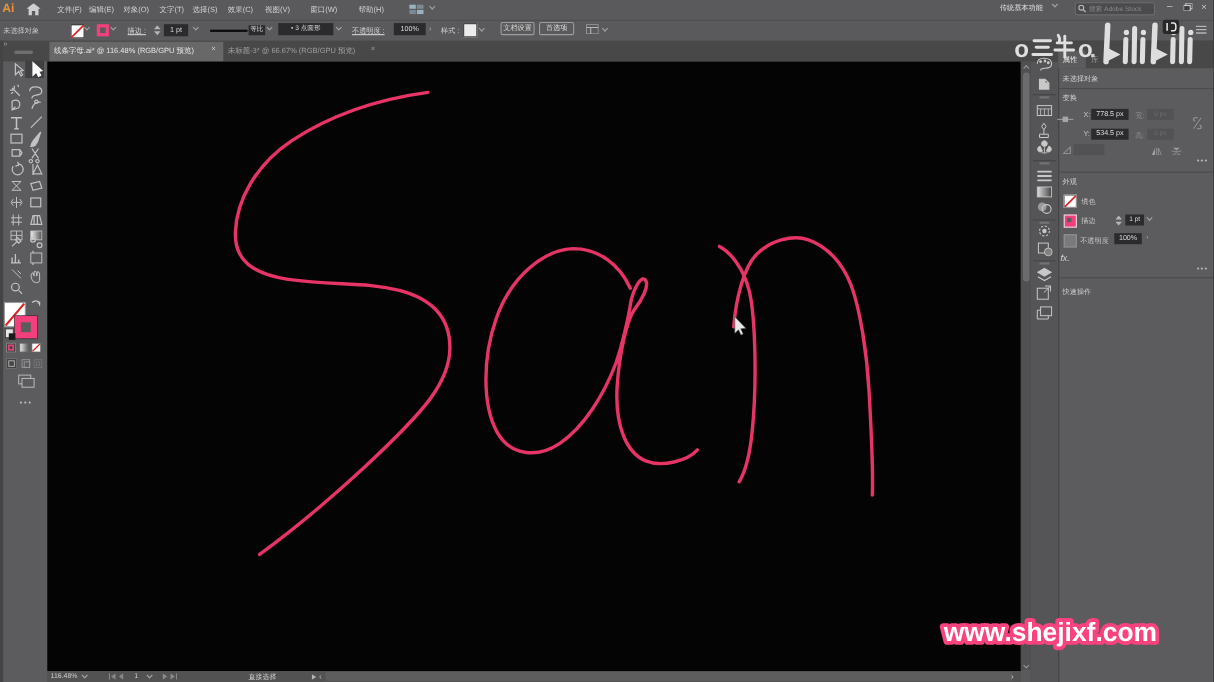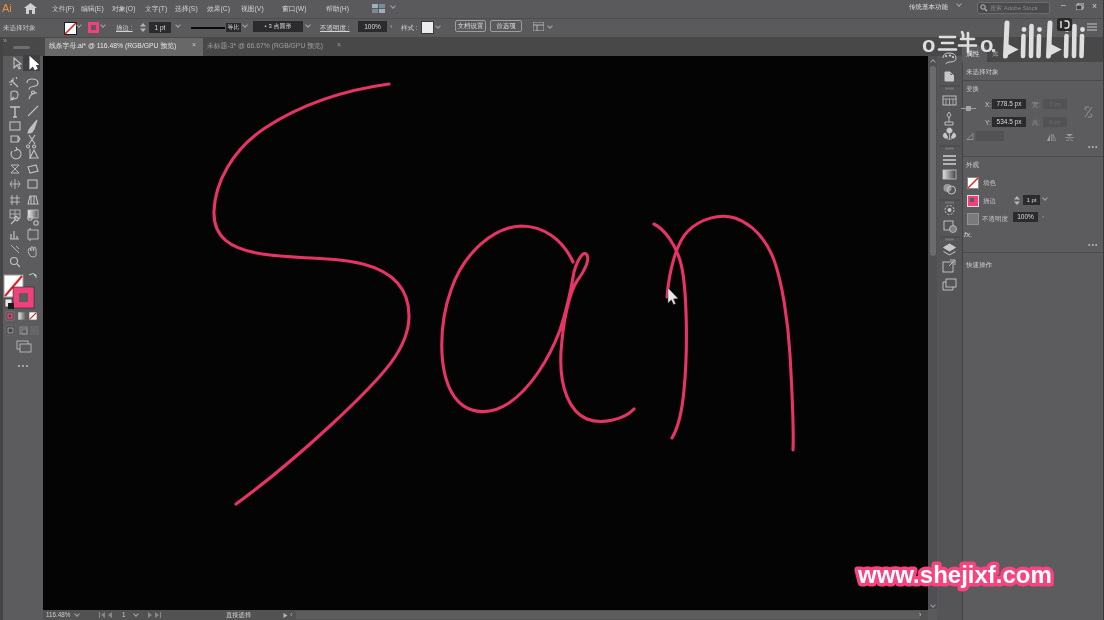--- a/index.html
+++ b/index.html
@@ -12,21 +12,21 @@
   font-size:6.5px;line-height:10px;text-align:center;background:transparent;}
 .chev{position:absolute;color:#b0b0b0;font-size:7px;}
 .cvd{position:absolute;width:3px;height:3px;border-right:1px solid #a5a5a5;border-bottom:1px solid #a5a5a5;transform:rotate(45deg);}
 .cvu{position:absolute;width:3px;height:3px;border-left:1px solid #a5a5a5;border-top:1px solid #a5a5a5;transform:rotate(45deg);}
 </style></head>
 <body>
 <div id="app">
 <div class="abs" style="left:1103px;top:0;width:1px;height:620px;background:#39383a;z-index:50;"></div>
 
 <div class="abs" style="left:0;top:0;width:1104px;height:18px;background:#5a595b;border-bottom:1px solid #4e4d4f;"></div>
-<div class="t" style="left:2px;top:2px;font-size:11px;font-weight:normal;color:#e8943c;">Ai</div>
+<div class="t" style="left:2px;top:2px;font-size:11px;font-weight:bold;color:#e8943c;">Ai</div>
 <svg class="abs" style="left:24px;top:3px;" width="13" height="11" viewBox="0 0 13 11">
   <path d="M6.5 0 L13 5 L11 5 L11 11 L8 11 L8 7 L5 7 L5 11 L2 11 L2 5 L0 5 Z" fill="#cfcfcf"></path>
 </svg>
 <div class="t" style="left:52px;top:4px;font-size:6.8px;">文件(F)</div>
 <div class="t" style="left:81px;top:4px;font-size:6.8px;">编辑(E)</div>
 <div class="t" style="left:112px;top:4px;font-size:6.8px;">对象(O)</div>
 <div class="t" style="left:145px;top:4px;font-size:6.8px;">文字(T)</div>
 <div class="t" style="left:175px;top:4px;font-size:6.8px;">选择(S)</div>
 <div class="t" style="left:207px;top:4px;font-size:6.8px;">效果(C)</div>
 <div class="t" style="left:241px;top:4px;font-size:6.8px;">视图(V)</div>

